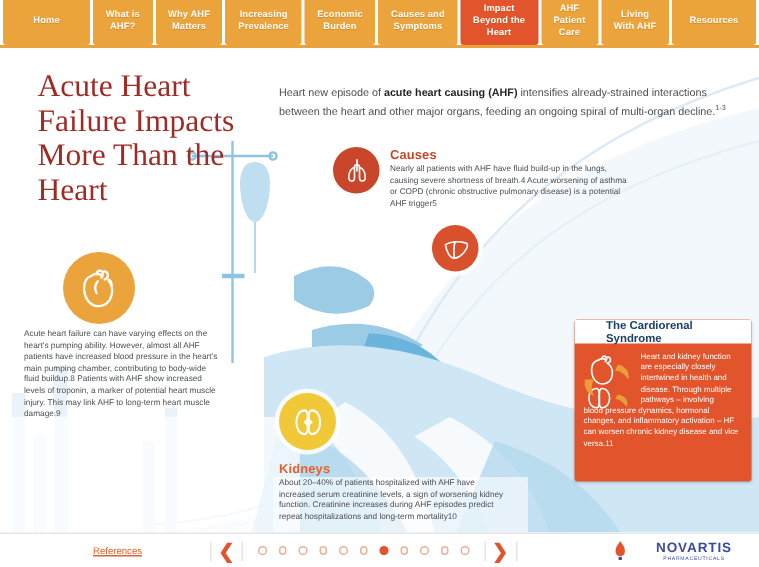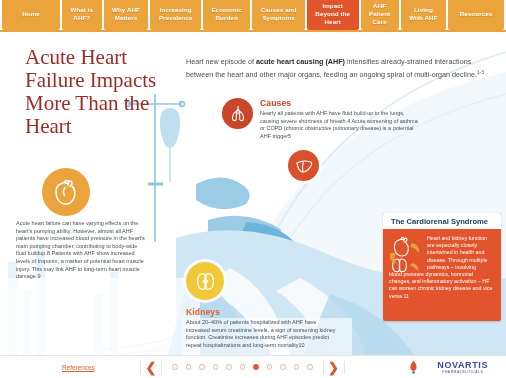--- a/index.html
+++ b/index.html
@@ -83,21 +83,21 @@
 
   
   #cardiorenal {
     position: absolute; left: 383px; top: 213px; width: 118px; height: 108px;
     background: #e2542c; border-radius: 2px; overflow: hidden;
     box-shadow: 0 1px 2px rgba(0,0,0,.18);
   }
   #cardiorenal-title {
     height: 17px; background: #ffffff; color: #1c3f66;
     font-size: 7.6px; font-weight: bold;
-    display: flex; align-items: center; padding-left: 8px;
+    display: flex; align-items: center; padding-left: 21px;
     border-bottom: 1px solid #e2542c;
   }
   #cardiorenal-inner { position: relative; padding: 5px 6px 4px; }
   #cr-icon { position: absolute; left: 5px; top: 5px; width: 34px; height: 40px; }
   #cr-text {
     font-size: 5.3px; line-height: 7.2px; color: #ffffff;
     text-align: left;
   }
   #cr-text .indent { margin-left: 38px; display:block; }
 

